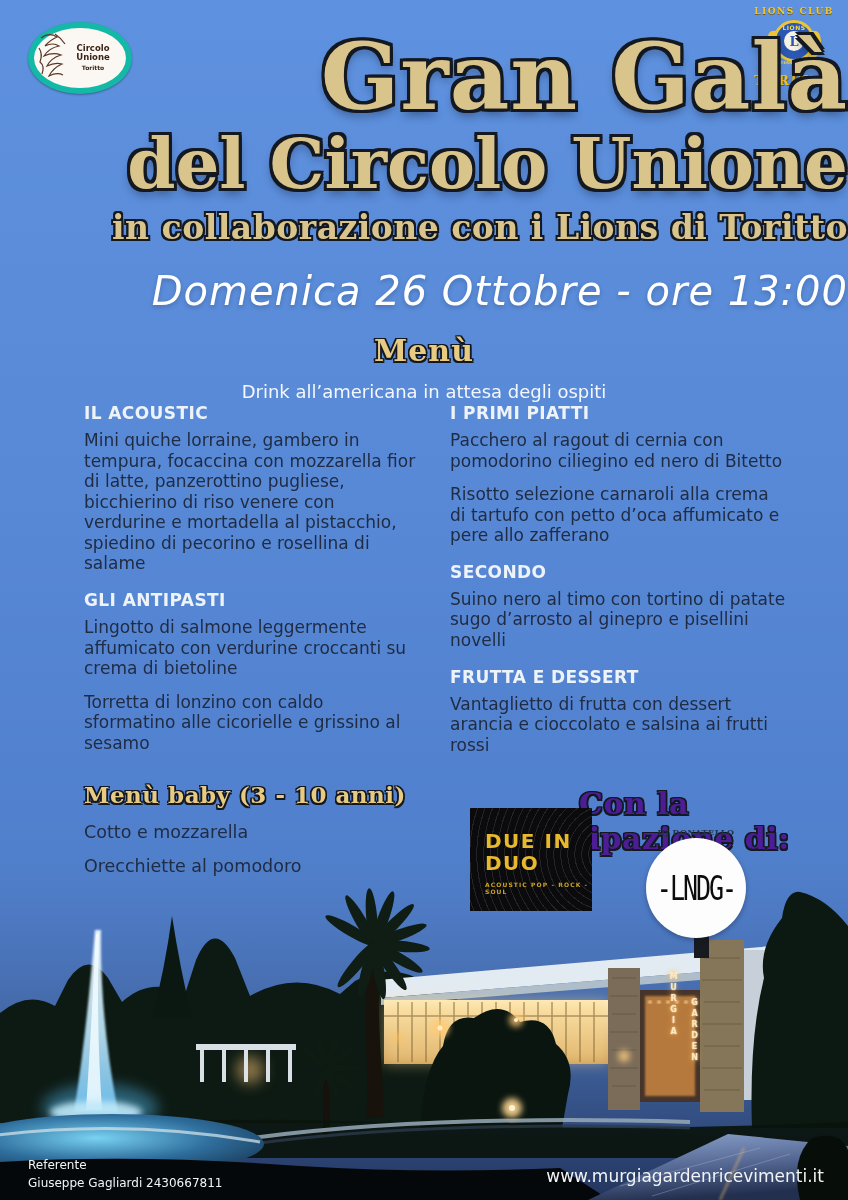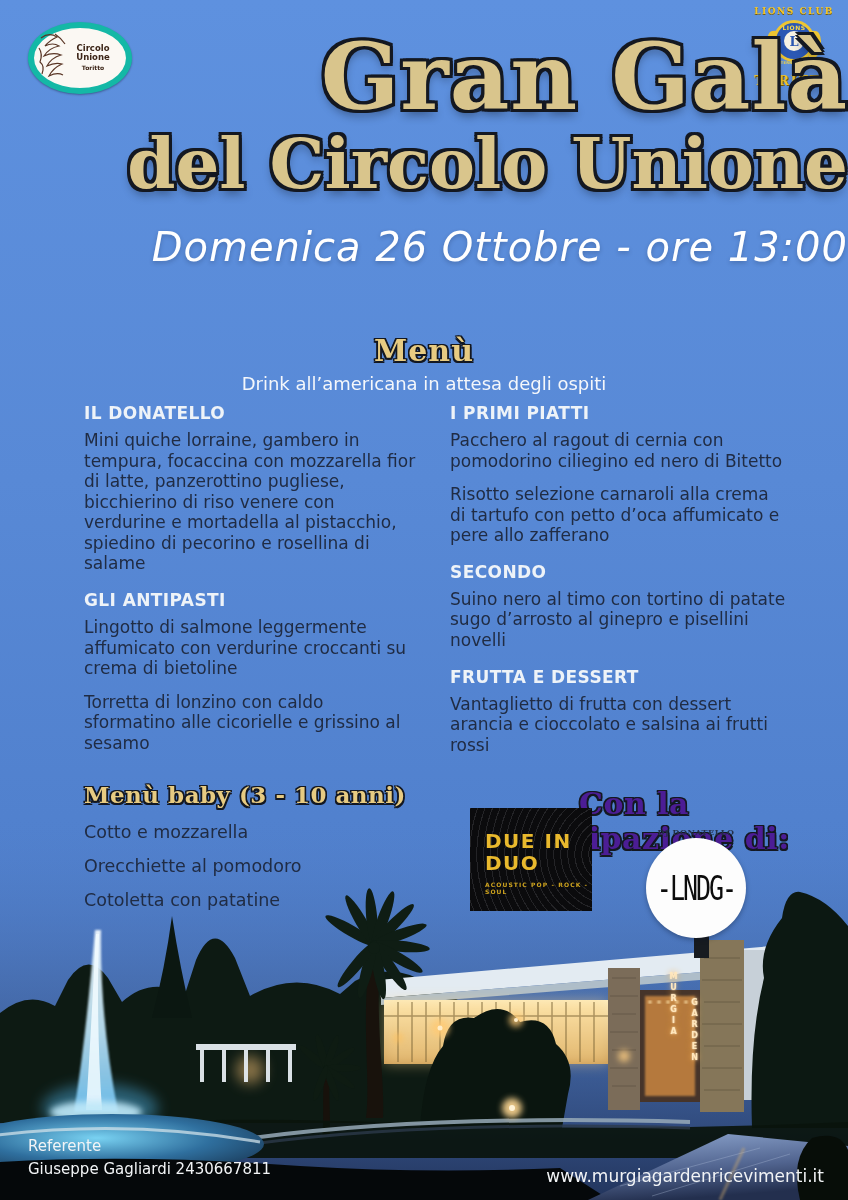--- a/index.html
+++ b/index.html
@@ -42,21 +42,21 @@
     -2px 0 0 #141821,2px 0 0 #141821,0 -2px 0 #141821,0 2px 0 #141821;}
   .outl1{text-shadow:
     -1.5px -1.5px 0 #141821,1.5px -1.5px 0 #141821,-1.5px 1.5px 0 #141821,1.5px 1.5px 0 #141821,
     -1.5px 0 0 #141821,1.5px 0 0 #141821,0 -1.5px 0 #141821,0 1.5px 0 #141821;}
   .t1{font-size:92px;line-height:1.04;letter-spacing:1px;}
   .t2{font-size:69px;line-height:1.1;letter-spacing:0px;}
   .t3{font-size:33px;line-height:1.1;margin-top:8px;letter-spacing:.5px;}
   .date-line{margin-top:22px;font-style:italic;font-size:40px;color:#ffffff;letter-spacing:1px;text-shadow:0 2px 4px rgba(20,30,60,.25);}
   
   .menu-title{position:absolute;top:333px;left:0;width:100%;text-align:center;font-size:30px;letter-spacing:1px;z-index:3;color:#e7cb82;}
-  .menu-intro{position:absolute;top:373px;left:0;width:100%;text-align:center;font-size:18px;color:#f4f7fb;z-index:3;}
+  .menu-intro{position:absolute;top:381px;left:0;width:100%;text-align:center;font-size:18px;color:#f4f7fb;z-index:3;}
   .col{position:absolute;top:403px;z-index:3;}
   .col-left{left:84px;width:334px;}
   .col-right{left:450px;width:336px;}
   .mh{color:#eef3f8;font-weight:700;font-size:17px;letter-spacing:.4px;margin:16px 0 7px;}
   .col .mh:first-child, .first-mh{margin-top:0;}
   .mi{color:#202c44;font-size:17px;line-height:1.21;margin:0 0 13px;}
   
   .baby{position:absolute;left:84px;top:781px;width:345px;z-index:3;}
   .baby-title{font-size:23px;color:#e7cb82;margin-bottom:14px;letter-spacing:.5px;}
   .baby .mi{margin-bottom:13px;font-size:17.5px;}
@@ -81,21 +81,21 @@
   .photo{position:absolute;left:0;top:818px;width:848px;height:382px;z-index:1;}
   .photo svg{display:block;}
   .sign{
     position:absolute;color:#ffe7bd;font-size:8px;font-weight:700;letter-spacing:2px;
     writing-mode:vertical-rl;text-orientation:upright;z-index:2;
     text-shadow:0 0 6px rgba(255,180,80,.95),0 0 2px #fff7e8;
   }
   .sign-1{left:669px;top:972px;}
   .sign-2{left:690px;top:998px;}
   
-  .footer-left{position:absolute;left:28px;bottom:20px;color:#f2f4f6;font-size:15px;line-height:1.5;z-index:5;}
+  .footer-left{position:absolute;left:28px;bottom:8px;color:#f2f4f6;font-size:12px;line-height:1.5;z-index:5;}
   .footer-right{position:absolute;right:24px;bottom:14px;color:#f2f4f6;font-size:17px;z-index:5;}
 </style>
 </head>
 <body>
 
 <div class="photo">
   <svg viewBox="0 0 848 382" width="848" height="382">
     <defs>
       <linearGradient id="sky" x1="0" y1="0" x2="0" y2="1">
         <stop offset="0" stop-color="#527fc9" stop-opacity="0"></stop>
@@ -260,49 +260,49 @@
     <div class="emblem-word">LIONS</div>
     <div class="emblem-core">L</div>
     <div class="emblem-intl">INTERNATIONAL</div>
   </div>
   <div class="lions-city">TORITTO</div>
 </div>
 
 <div class="title-block">
   <div class="serif gold outl3 t1">Gran Galà</div>
   <div class="serif gold outl3 t2">del Circolo Unione</div>
+  <div class="serif gold outl2 t3">in collaborazione con i Lions di Toritto</div>
   <div class="date-line">Domenica 26 Ottobre - ore 13:00</div>
 </div>
 
 <div class="menu-title serif outl1">Menù</div>
 <div class="menu-intro">Drink all’americana in attesa degli ospiti</div>
 
 <div class="col col-left">
-  <div class="mh first-mh">IL DONATELLO</div>
+  <div class="mh first-mh">IL ACOUSTIC</div>
   <p class="mi">Mini quiche lorraine, gambero in tempura, focaccina con mozzarella fior di latte, panzerottino pugliese, bicchierino di riso venere con verdurine e mortadella al pistacchio, spiedino di pecorino e rosellina di salame</p>
   <div class="mh">GLI ANTIPASTI</div>
   <p class="mi">Lingotto di salmone leggermente affumicato con verdurine croccanti su crema di bietoline</p>
   <p class="mi">Torretta di lonzino con caldo sformatino alle cicorielle e grissino al sesamo</p>
 </div>
 
 <div class="col col-right">
   <div class="mh first-mh">I PRIMI PIATTI</div>
   <p class="mi">Pacchero al ragout di cernia con pomodorino ciliegino ed nero di Bitetto</p>
   <p class="mi">Risotto selezione carnaroli alla crema di tartufo con petto d’oca affumicato e pere allo zafferano</p>
   <div class="mh">SECONDO</div>
   <p class="mi">Suino nero al timo con tortino di patate sugo d’arrosto al ginepro e pisellini novelli</p>
   <div class="mh">FRUTTA E DESSERT</div>
   <p class="mi">Vantaglietto di frutta con dessert arancia e cioccolato e salsina ai frutti rossi</p>
 </div>
 
 <div class="baby">
   <div class="baby-title serif outl1">Menù baby (3 - 10 anni)</div>
   <p class="mi">Cotto e mozzarella</p>
   <p class="mi">Orecchiette al pomodoro</p>
-  <p class="mi">Cotoletta con patatine</p>
 </div>
 
 <div class="part-title serif outl1">Con la partecipazione di:</div>
 
 <div class="duo-box">
   <div class="duo-l">DUE IN</div>
   <div class="duo-l">DUO</div>
   <div class="duo-tag">ACOUSTIC POP - ROCK - SOUL</div>
 </div>
 

